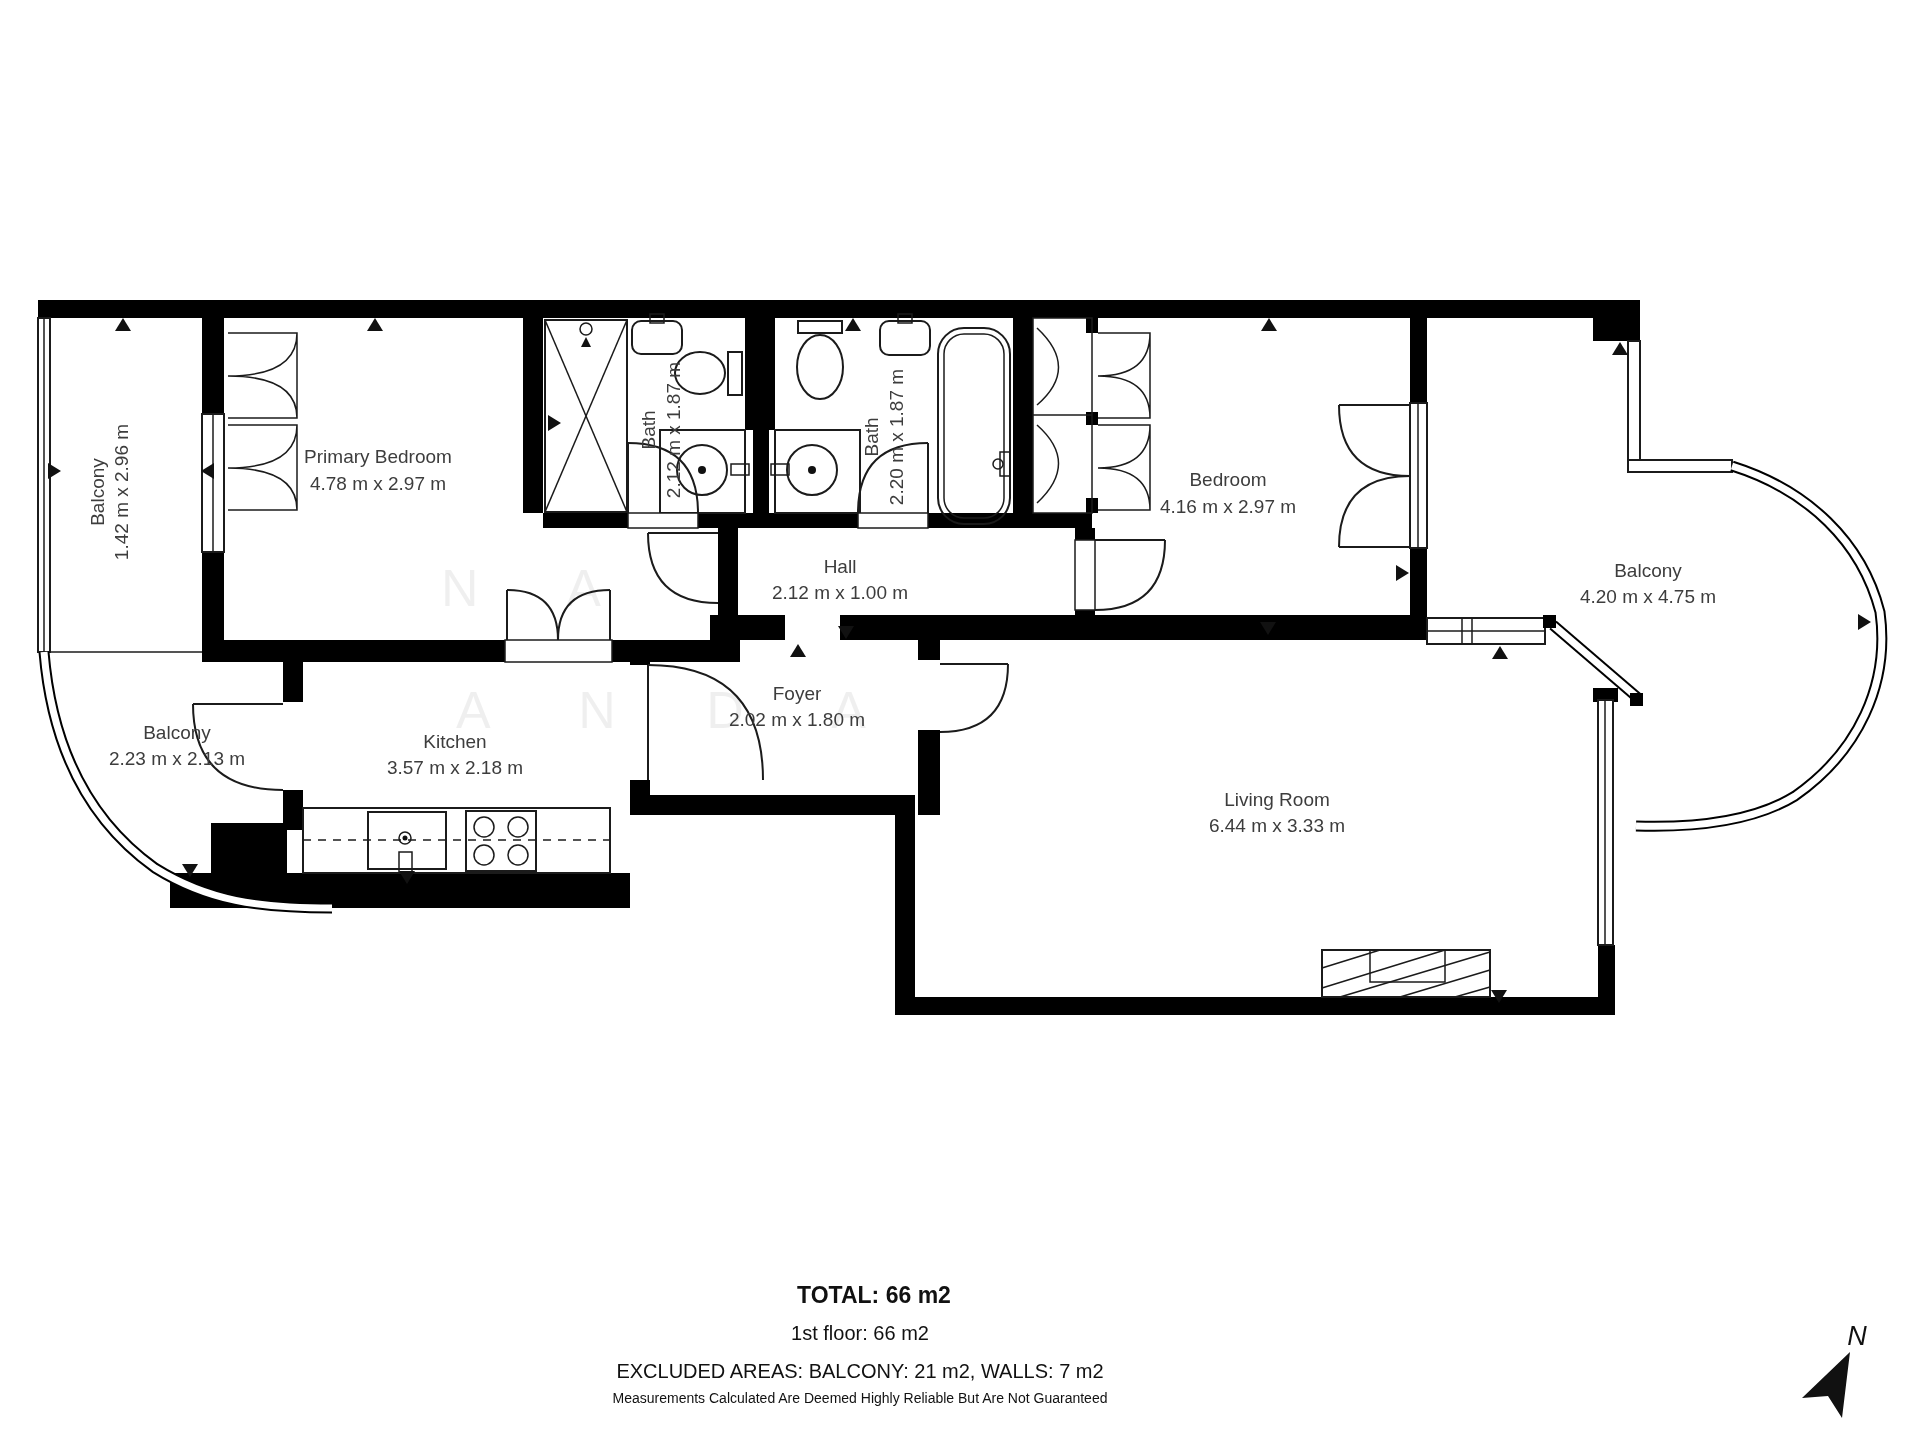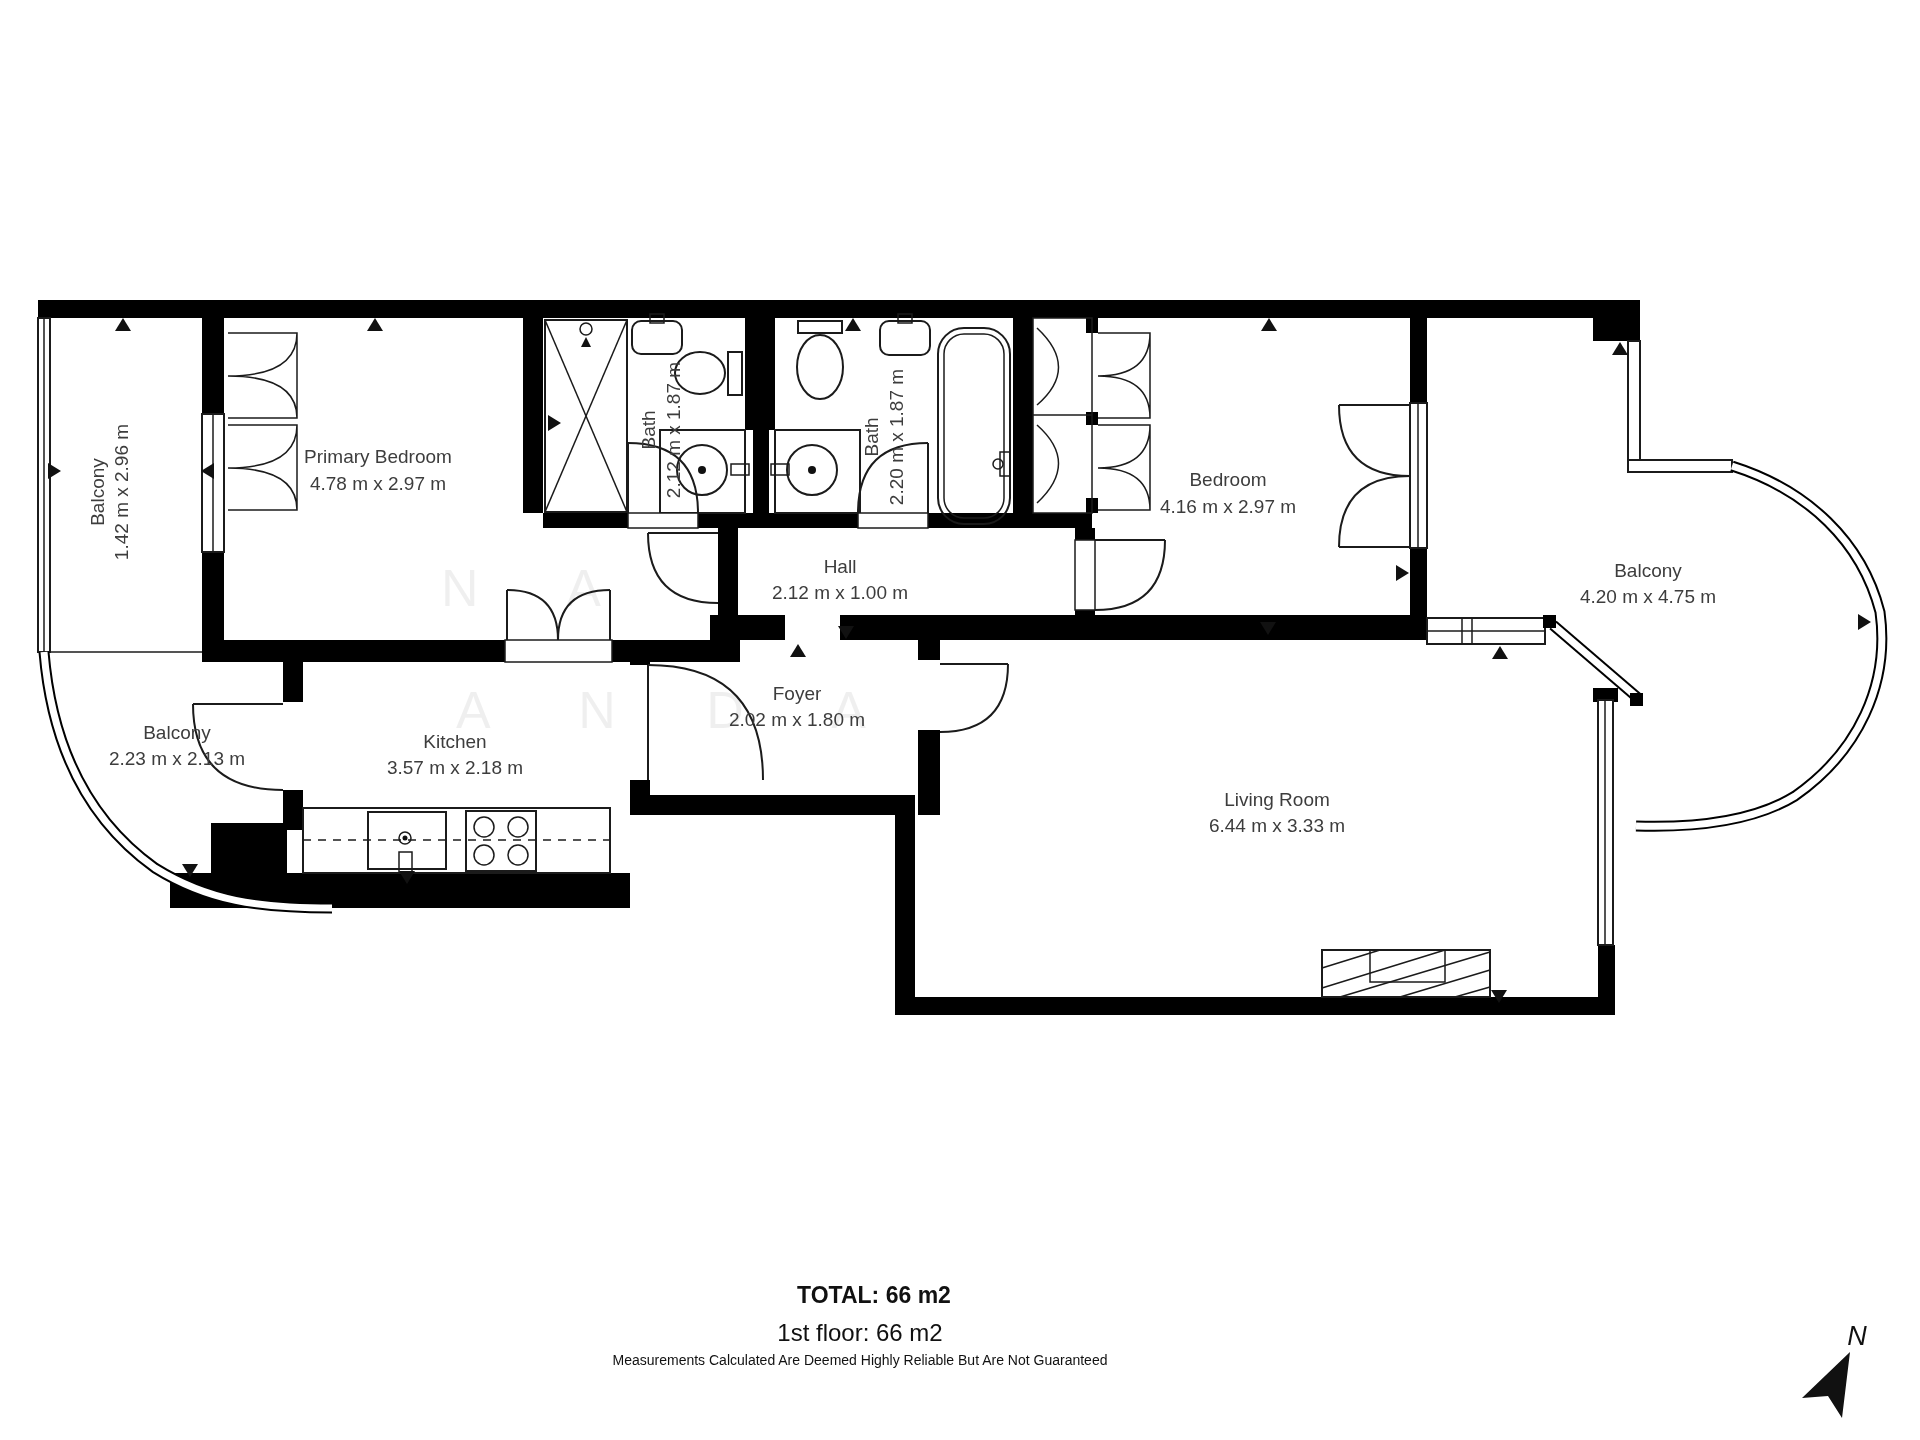--- a/index.html
+++ b/index.html
@@ -13,21 +13,21 @@
   .sill{fill:#fff;stroke:#1b1b1b;stroke-width:1.5;}
   .dwall{fill:none;stroke:#000;stroke-width:11;}
   .dwallin{fill:none;stroke:#fff;stroke-width:7;}
   .dash{fill:none;stroke:#1b1b1b;stroke-width:1.5;stroke-dasharray:8 7;}
   .arr{fill:#111;stroke:none;}
   .lbl{font-size:19px;fill:#3d3d3d;text-anchor:middle;}
   .wm{font-size:52px;fill:#000;opacity:0.06;letter-spacing:38px;text-anchor:middle;}
   .nlab{font-size:27px;font-style:italic;fill:#111;text-anchor:middle;}
   #footer{position:absolute;top:1276px;left:0;width:1720px;text-align:center;color:#111;}
   #footer .f1{font-size:23px;font-weight:bold;line-height:38px;padding-left:28px;}
-  #footer .f2{font-size:24px;line-height:38px;}
+  #footer .f2{font-size:20px;line-height:38px;}
   #footer .f4{font-size:14px;margin-top:0;}
 </style>
 </head>
 <body>
 
 <div id="stage">
 <svg width="1920" height="1440" viewBox="0 0 1920 1440">
 
   <g>
     <text class="wm" x="540" y="606">N A</text>
@@ -240,15 +240,16 @@
 
   <g>
     <polygon class="arr" points="1850,1352 1802,1398 1828,1396 1842,1418"></polygon>
     <text class="nlab" x="1857" y="1345">N</text>
   </g>
 </svg>
 
 <div id="footer">
   <div class="f1">TOTAL: 66 m2</div>
   <div class="f2">1st floor: 66 m2</div>
+  <div class="f2">EXCLUDED AREAS: BALCONY: 21 m2, WALLS: 7 m2</div>
   <div class="f4">Measurements Calculated Are Deemed Highly Reliable But Are Not Guaranteed</div>
 </div>
 </div>
 
 </body></html>

